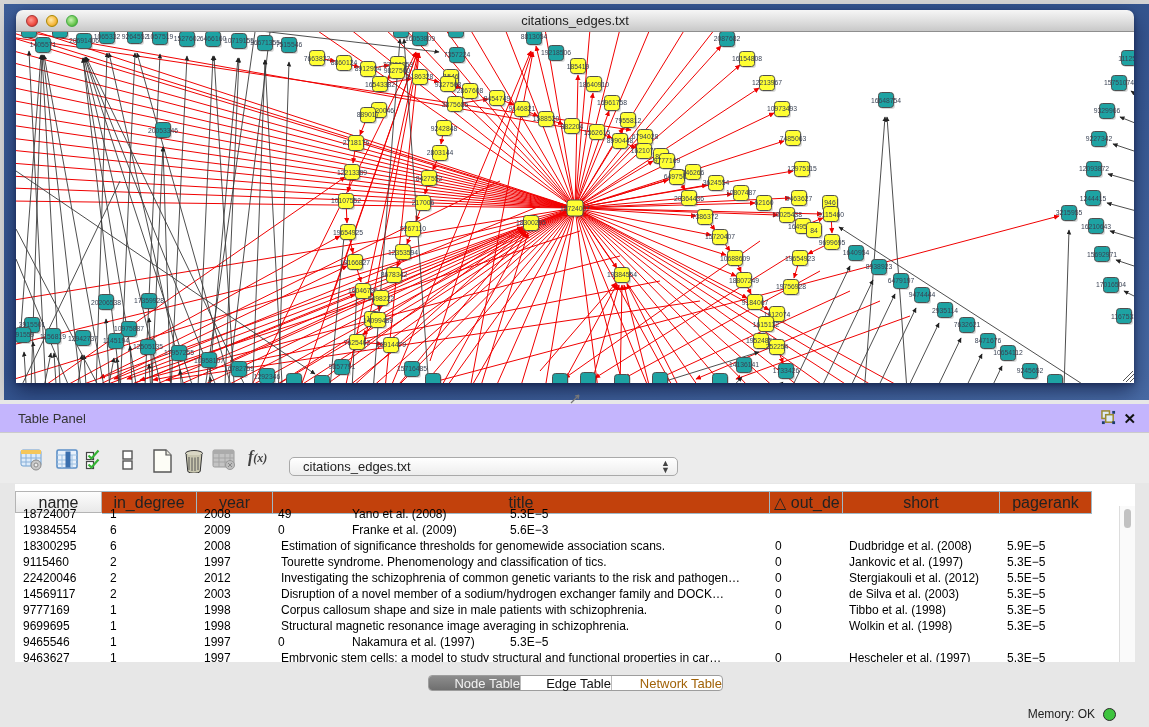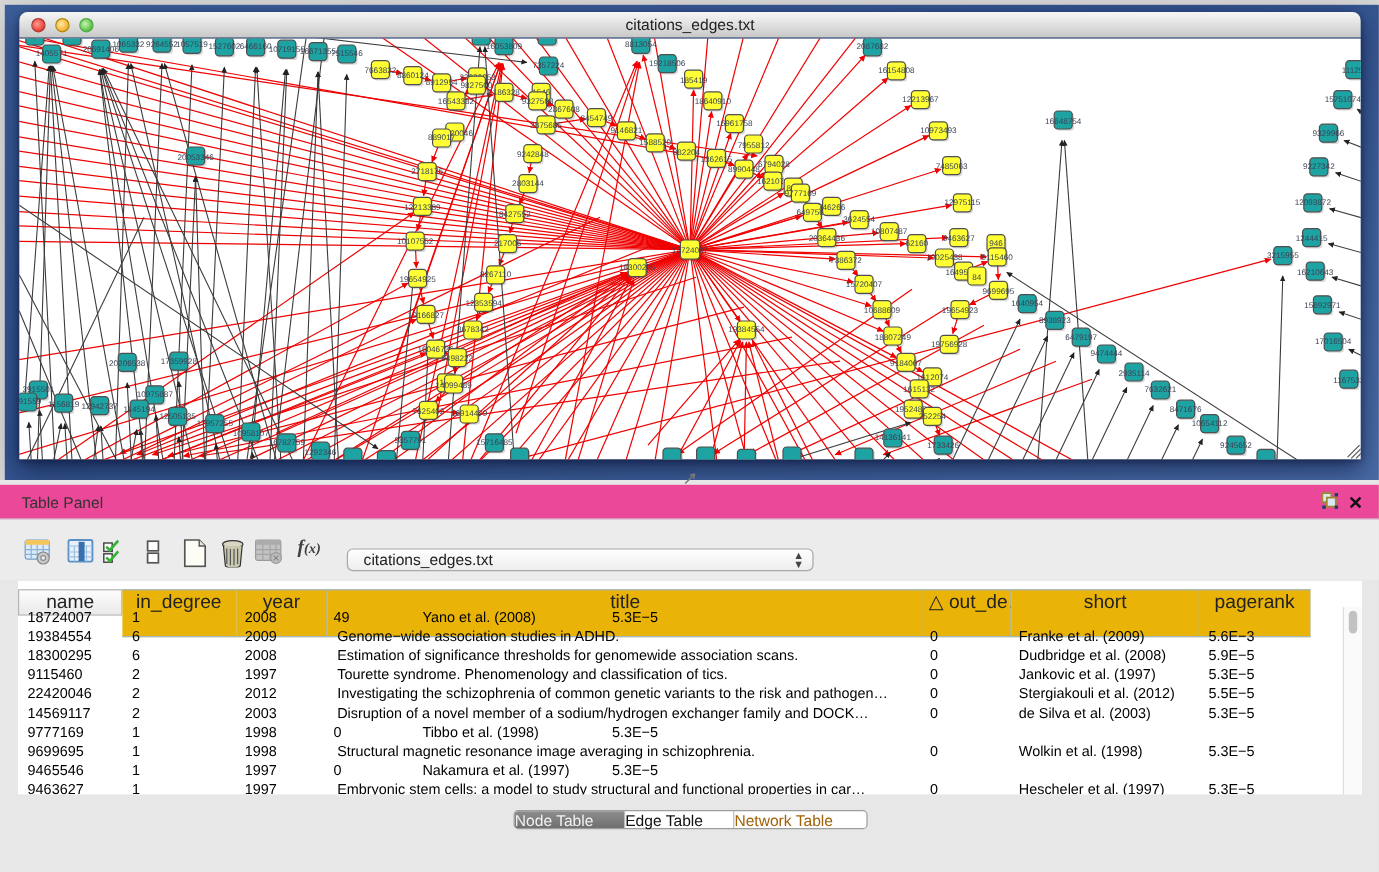--- a/index.html
+++ b/index.html
@@ -7,40 +7,40 @@
 #bluebg{position:absolute;left:4px;top:4px;width:1145px;height:396px;background:linear-gradient(160deg,#3d5e99 0%,#32528c 45%,#486ba5 100%)}
 #win{position:absolute;left:16px;top:10px;width:1118px;height:372px;border-radius:7px 7px 0 0;box-shadow:0 9px 20px rgba(2,8,40,.55),0 2px 5px rgba(2,8,40,.4)}
 #tbar{position:absolute;left:0;top:0;width:100%;height:22px;border-radius:7px 7px 0 0;background:linear-gradient(#f6f6f6,#dedede 55%,#c8c8c8);border-bottom:1px solid #8f8f8f}
 #tbar .tt{text-align:center;font-size:13px;line-height:21px;color:#222}
 .lamp{position:absolute;top:5px;width:12px;height:12px;border-radius:50%}
 #l1{left:10px;background:radial-gradient(circle at 4px 4px,#ff9a92,#ee4b40 60%,#b2201a);border:1px solid #a33}
 #l2{left:30px;background:radial-gradient(circle at 4px 4px,#ffe9a8,#f6b73c 60%,#c8860f);border:1px solid #a80}
 #l3{left:50px;background:radial-gradient(circle at 4px 4px,#c8f4b4,#69c64f 60%,#2f8f1f);border:1px solid #4a4}
 #net{position:absolute;left:0;top:22px;display:block}
 #panel{position:absolute;left:0;top:400px;width:1149px;height:327px;background:#e7e7e7}
-#phead{position:absolute;left:0;top:4px;width:1149px;height:29px;background:#ec4899;border-bottom:1px solid #cbcbcb}
+#phead{position:absolute;left:0;top:4px;width:1149px;height:29px;background:#c4b5fd;border-bottom:1px solid #cbcbcb}
 #phead .t{position:absolute;left:18px;top:7px;font-size:13px;color:#333}
 #fx2{position:absolute;right:33px;top:6px;width:15px;height:15px}
 #xbtn{position:absolute;right:13px;top:6px;font-size:15px;font-weight:bold;color:#111}
 #tools{position:absolute;left:0;top:33px;width:1149px;height:50px;background:#ececec}
 .dd{position:absolute;left:289px;top:24px;width:389px;height:19px;border:1px solid #a9a9a9;border-radius:5px;background:linear-gradient(#ffffff,#ededed);font-size:13px;color:#222;line-height:18px;padding-left:13px}
 .dd .ar{position:absolute;right:7px;top:2px;font-size:9px;color:#444;line-height:7px}
 #table{position:absolute;left:15px;top:84px;width:1120px;height:178px;background:#fff}
 #thead{position:absolute;left:0;top:7px;width:1104px;height:22px;display:flex;font-size:16px;color:#222}
-#thead .h{background:#eab308;border:1px solid #9fb8c6;border-left:none;text-align:center;line-height:21px;height:40px;white-space:nowrap;overflow:hidden}
+#thead .h{background:#c2410c;border:1px solid #9fb8c6;border-left:none;text-align:center;line-height:21px;height:23px;white-space:nowrap;overflow:hidden}
 #thead .hn{background:linear-gradient(#fdfdfd,#e9e9e9);border:1px solid #b4b4b4;text-align:center;line-height:21px;height:22px}
 #tbody{position:absolute;left:0;top:22px;width:1104px;height:156px;overflow:hidden;font-size:12px;color:#000}
 .tr{display:flex;height:16px;line-height:16px;white-space:nowrap}
 .c1{width:87px;padding-left:8px} .c2{width:95px;padding-left:8px} .c3{width:76px;padding-left:7px}
 .c4{width:497px;padding-left:8px;overflow:hidden} .c5{width:73px;padding-left:5px}
 .c6{width:157px;padding-left:6px;overflow:hidden} .c7{width:92px;padding-left:7px}
 #vsb{position:absolute;left:1104px;top:22px;width:16px;height:156px;background:#fafafa;border-left:1px solid #ddd}
 #vsb .th{position:absolute;left:4px;top:3px;width:7px;height:19px;border-radius:4px;background:#c2c2c2}
 #seg{position:absolute;left:428px;top:275px;width:295px;height:16px;border:1px solid #9d9d9d;border-radius:4px;background:#fff;display:flex;font-size:13px}
-#seg div{line-height:16px;text-align:left}
+#seg div{line-height:16px;text-align:right}
 #s1{width:91px;background:linear-gradient(#8d8d8d,#6f6f6f);color:#f2f2f2;border-radius:3px 0 0 3px}
 #s2{width:92px;color:#111;border-right:1px solid #bbb;border-left:1px solid #bbb}
 #s3{width:110px;color:#a16207}
 #status{position:absolute;left:0;top:300px;width:1149px;height:27px}
 #status .m{position:absolute;right:54px;top:7px;font-size:12px;color:#222}
 #status .g{position:absolute;right:33px;top:8px;width:13px;height:13px;border-radius:50%;background:#3ec43e;border:1.5px solid #2a2a2a}
 .icon{position:absolute;top:16px}
 </style></head>
 <body>
 <div id="top">
@@ -830,21 +830,20 @@
           <div class="c2">1</div>
           <div class="c3">2008</div>
           <div class="c5">49</div>
           <div class="c6">Yano et al. (2008)</div>
           <div class="c7">5.3E−5</div>
         </div>
 <div class="tr">
           <div class="c1">19384554</div>
           <div class="c2">6</div>
           <div class="c3">2009</div>
-          <div class="c4">Genome−wide association studies in ADHD.</div>
           <div class="c5">0</div>
           <div class="c6">Franke et al. (2009)</div>
           <div class="c7">5.6E−3</div>
         </div>
 <div class="tr">
           <div class="c1">18300295</div>
           <div class="c2">6</div>
           <div class="c3">2008</div>
           <div class="c4">Estimation of significance thresholds for genomewide association scans.</div>
           <div class="c5">0</div>
@@ -875,20 +874,21 @@
           <div class="c3">2003</div>
           <div class="c4">Disruption of a novel member of a sodium/hydrogen exchanger family and DOCK…</div>
           <div class="c5">0</div>
           <div class="c6">de Silva et al. (2003)</div>
           <div class="c7">5.3E−5</div>
         </div>
 <div class="tr">
           <div class="c1">9777169</div>
           <div class="c2">1</div>
           <div class="c3">1998</div>
+          <div class="c4">Corpus callosum shape and size in male patients with schizophrenia.</div>
           <div class="c5">0</div>
           <div class="c6">Tibbo et al. (1998)</div>
           <div class="c7">5.3E−5</div>
         </div>
 <div class="tr">
           <div class="c1">9699695</div>
           <div class="c2">1</div>
           <div class="c3">1998</div>
           <div class="c4">Structural magnetic resonance image averaging in schizophrenia.</div>
           <div class="c5">0</div>
@@ -915,12 +915,16 @@
   </div>
   <div id="vsb">
         <div class="th"></div>
       </div>
  </div>
  <div id="seg">
       <div id="s1">Node Table</div>
       <div id="s2">Edge Table</div>
       <div id="s3">Network Table</div>
     </div>
+ <div id="status">
+      <div class="m">Memory: OK</div>
+      <div class="g"></div>
+    </div>
 </div>
 </body></html>

